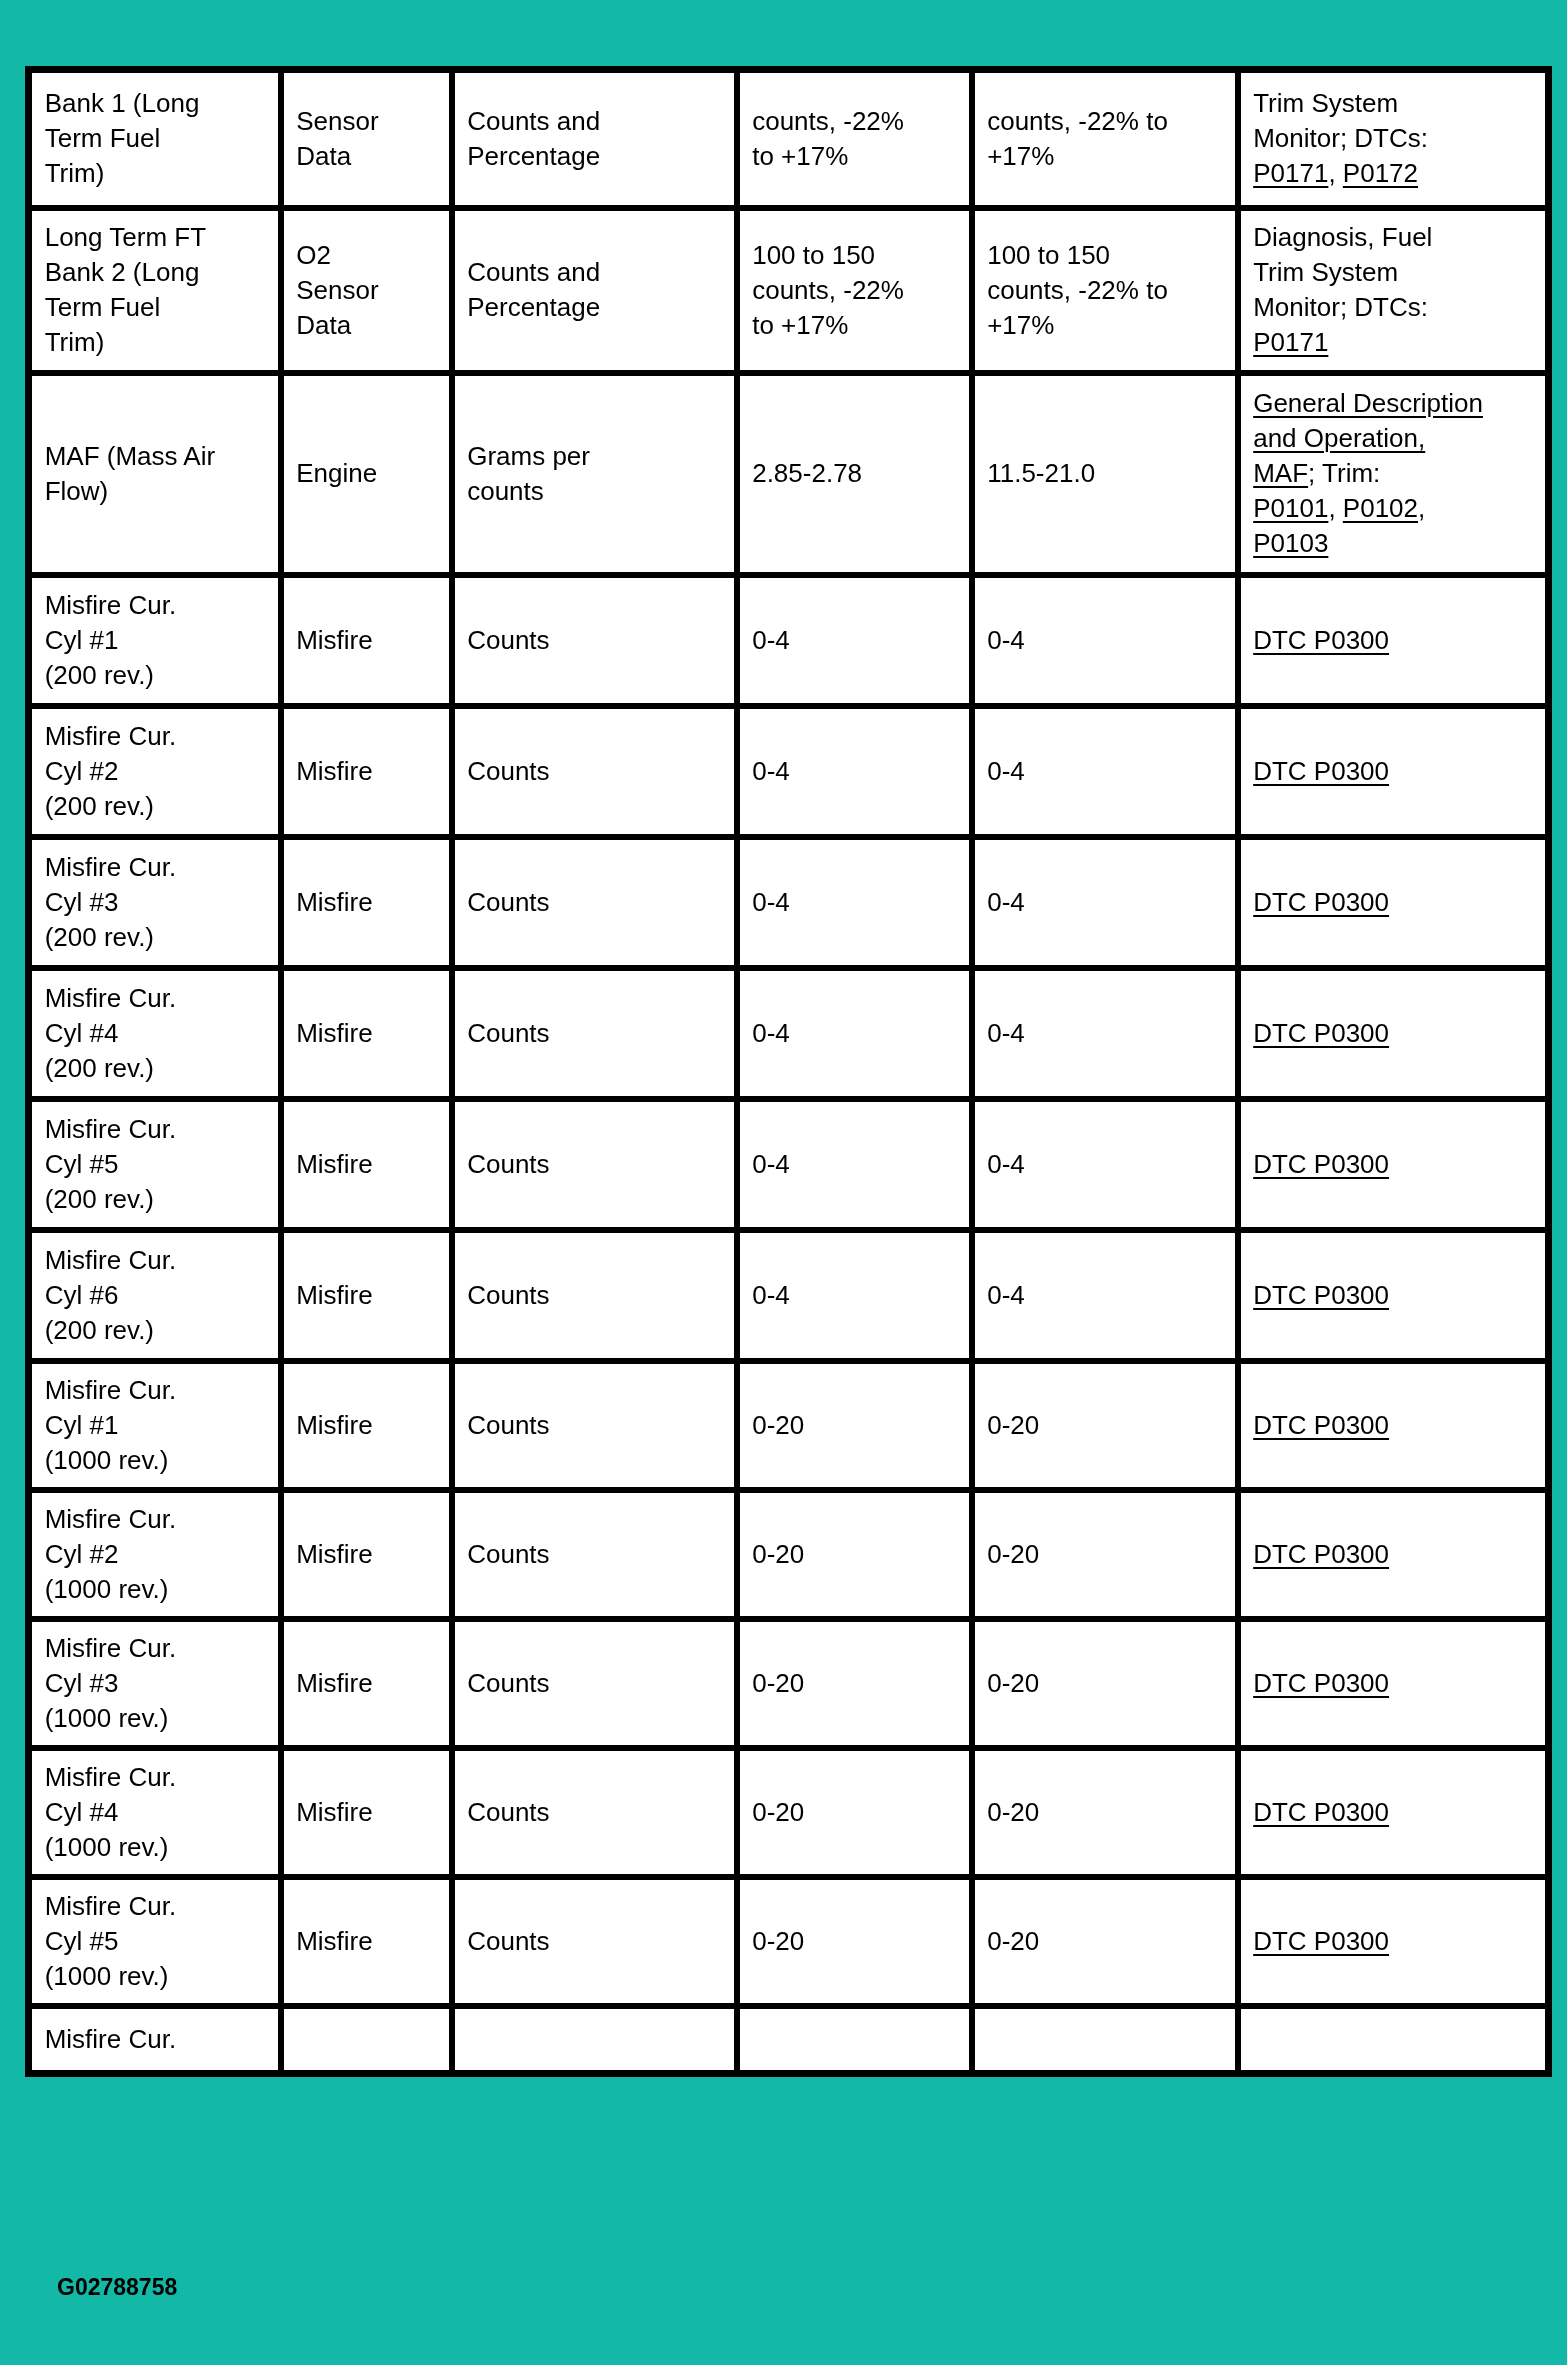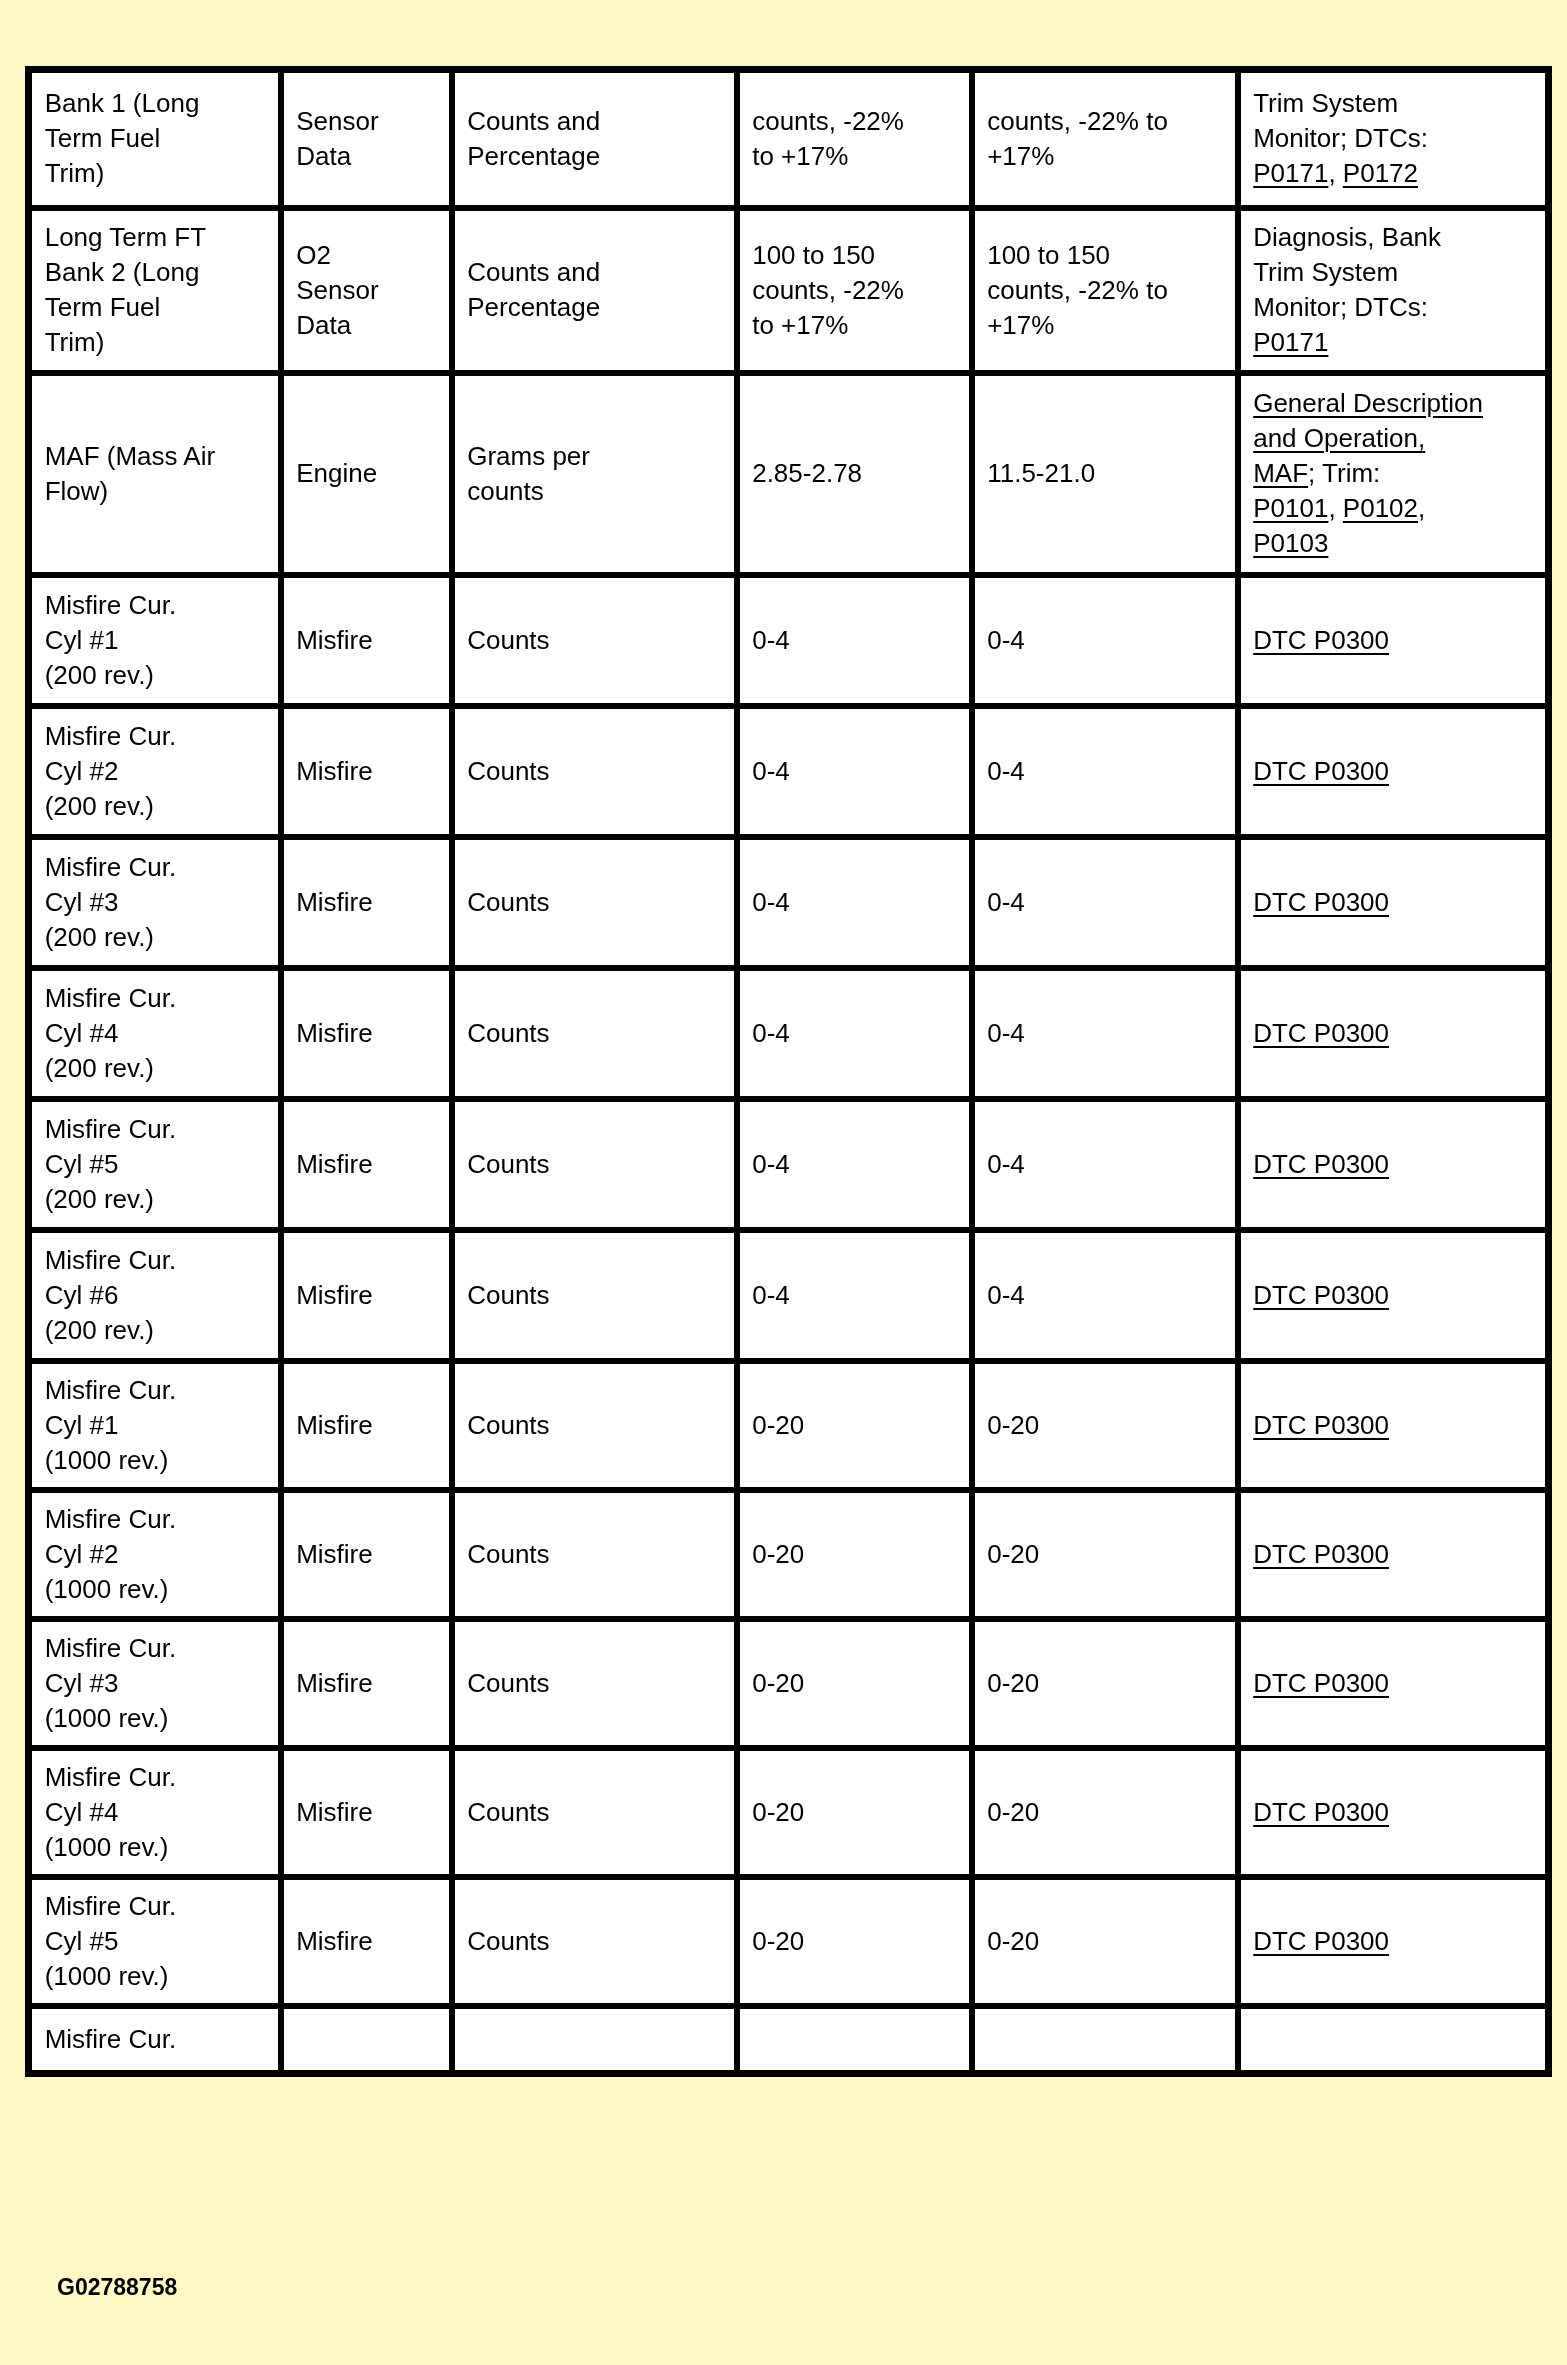--- a/index.html
+++ b/index.html
@@ -4,21 +4,21 @@
 <style>
   html, body {
     margin: 0;
     padding: 0;
     background: #ffffff;
   }
   .page {
     position: relative;
     width: 1567px;
     height: 2366px;
-    background: #fef9c3;
+    background: #14b8a6;
     font-family: "Liberation Sans", "DejaVu Sans", sans-serif;
     color: #000000;
   }
   table.scan-table {
     position: absolute;
     left: 25.4px;
     top: 66px;
     width: 1520px;
     border-collapse: collapse;
     table-layout: fixed;
@@ -90,21 +90,21 @@
 Sensor
 Data</span></td>
           <td><span>Counts and
 Percentage</span></td>
           <td><span>100 to 150
 counts, -22%
 to +17%</span></td>
           <td><span>100 to 150
 counts, -22% to
 +17%</span></td>
-          <td><span>Diagnosis, Bank
+          <td><span>Diagnosis, Fuel
 Trim System
 Monitor; DTCs:
 </span><a class="doclink" href="#">P0171</a></td>
         </tr>
         <tr style="height: 202px;">
           <td><span>MAF (Mass Air
 Flow)</span></td>
           <td><span>Engine</span></td>
           <td><span>Grams per
 counts</span></td>

